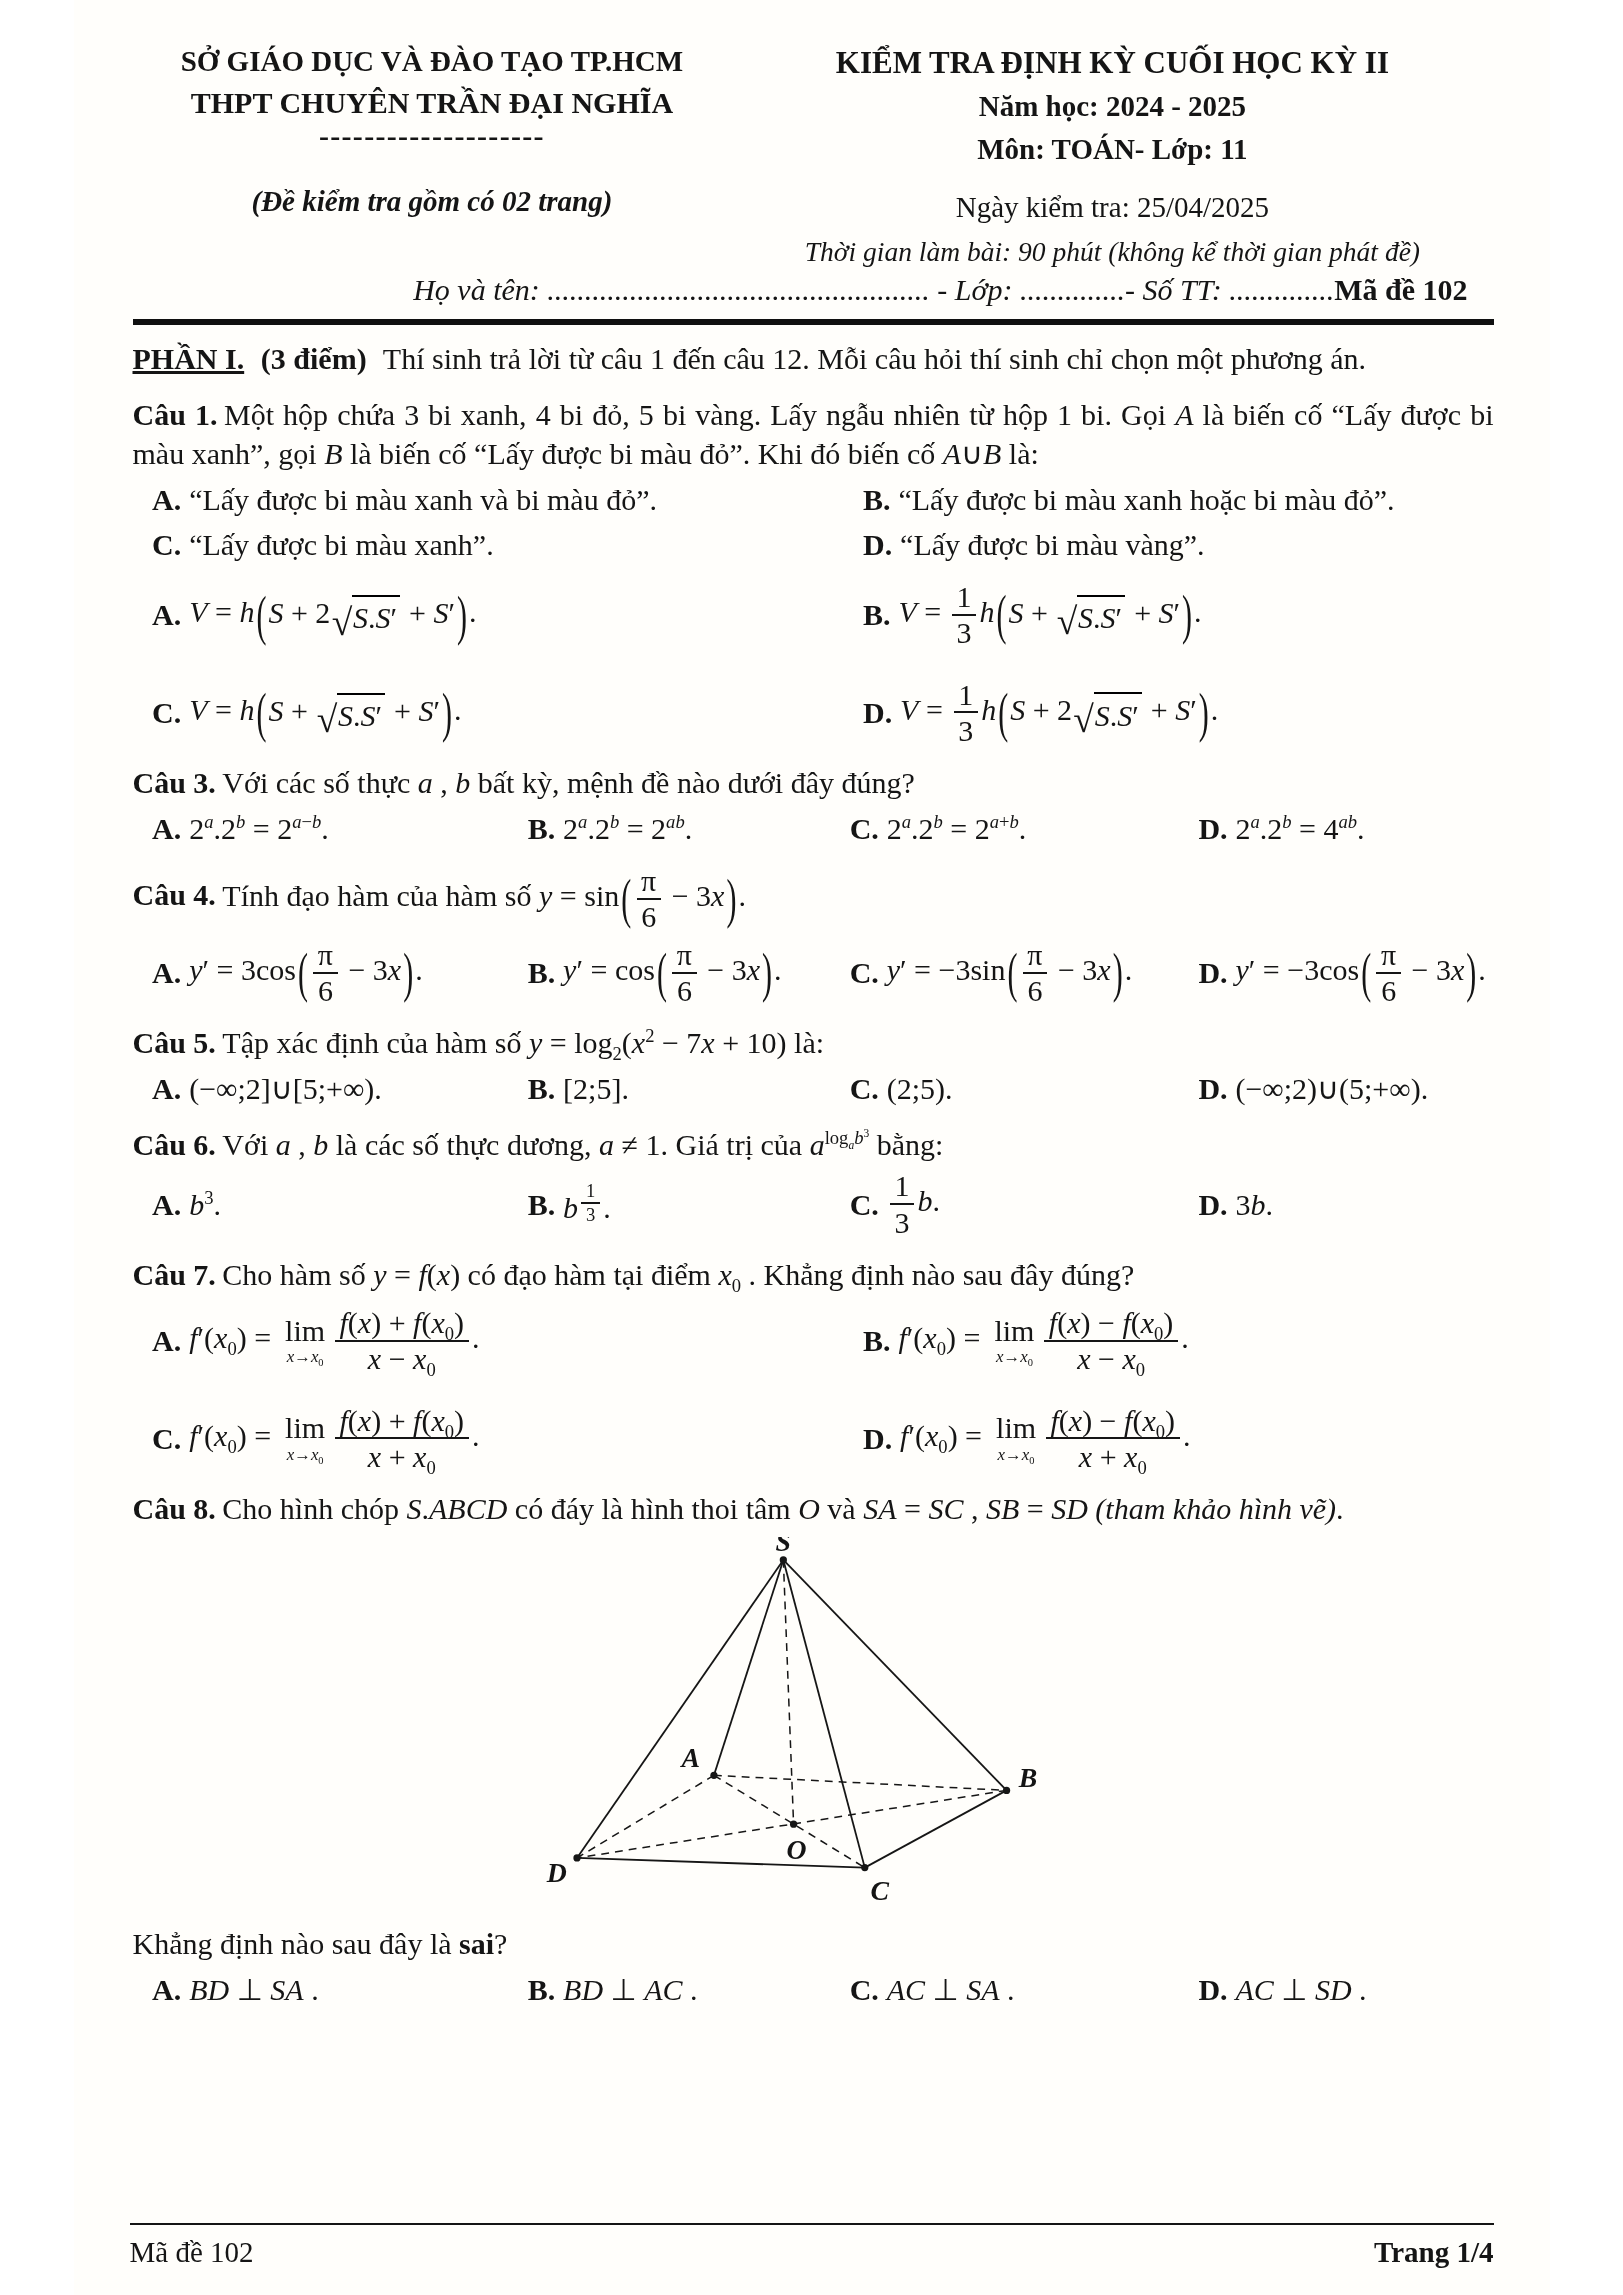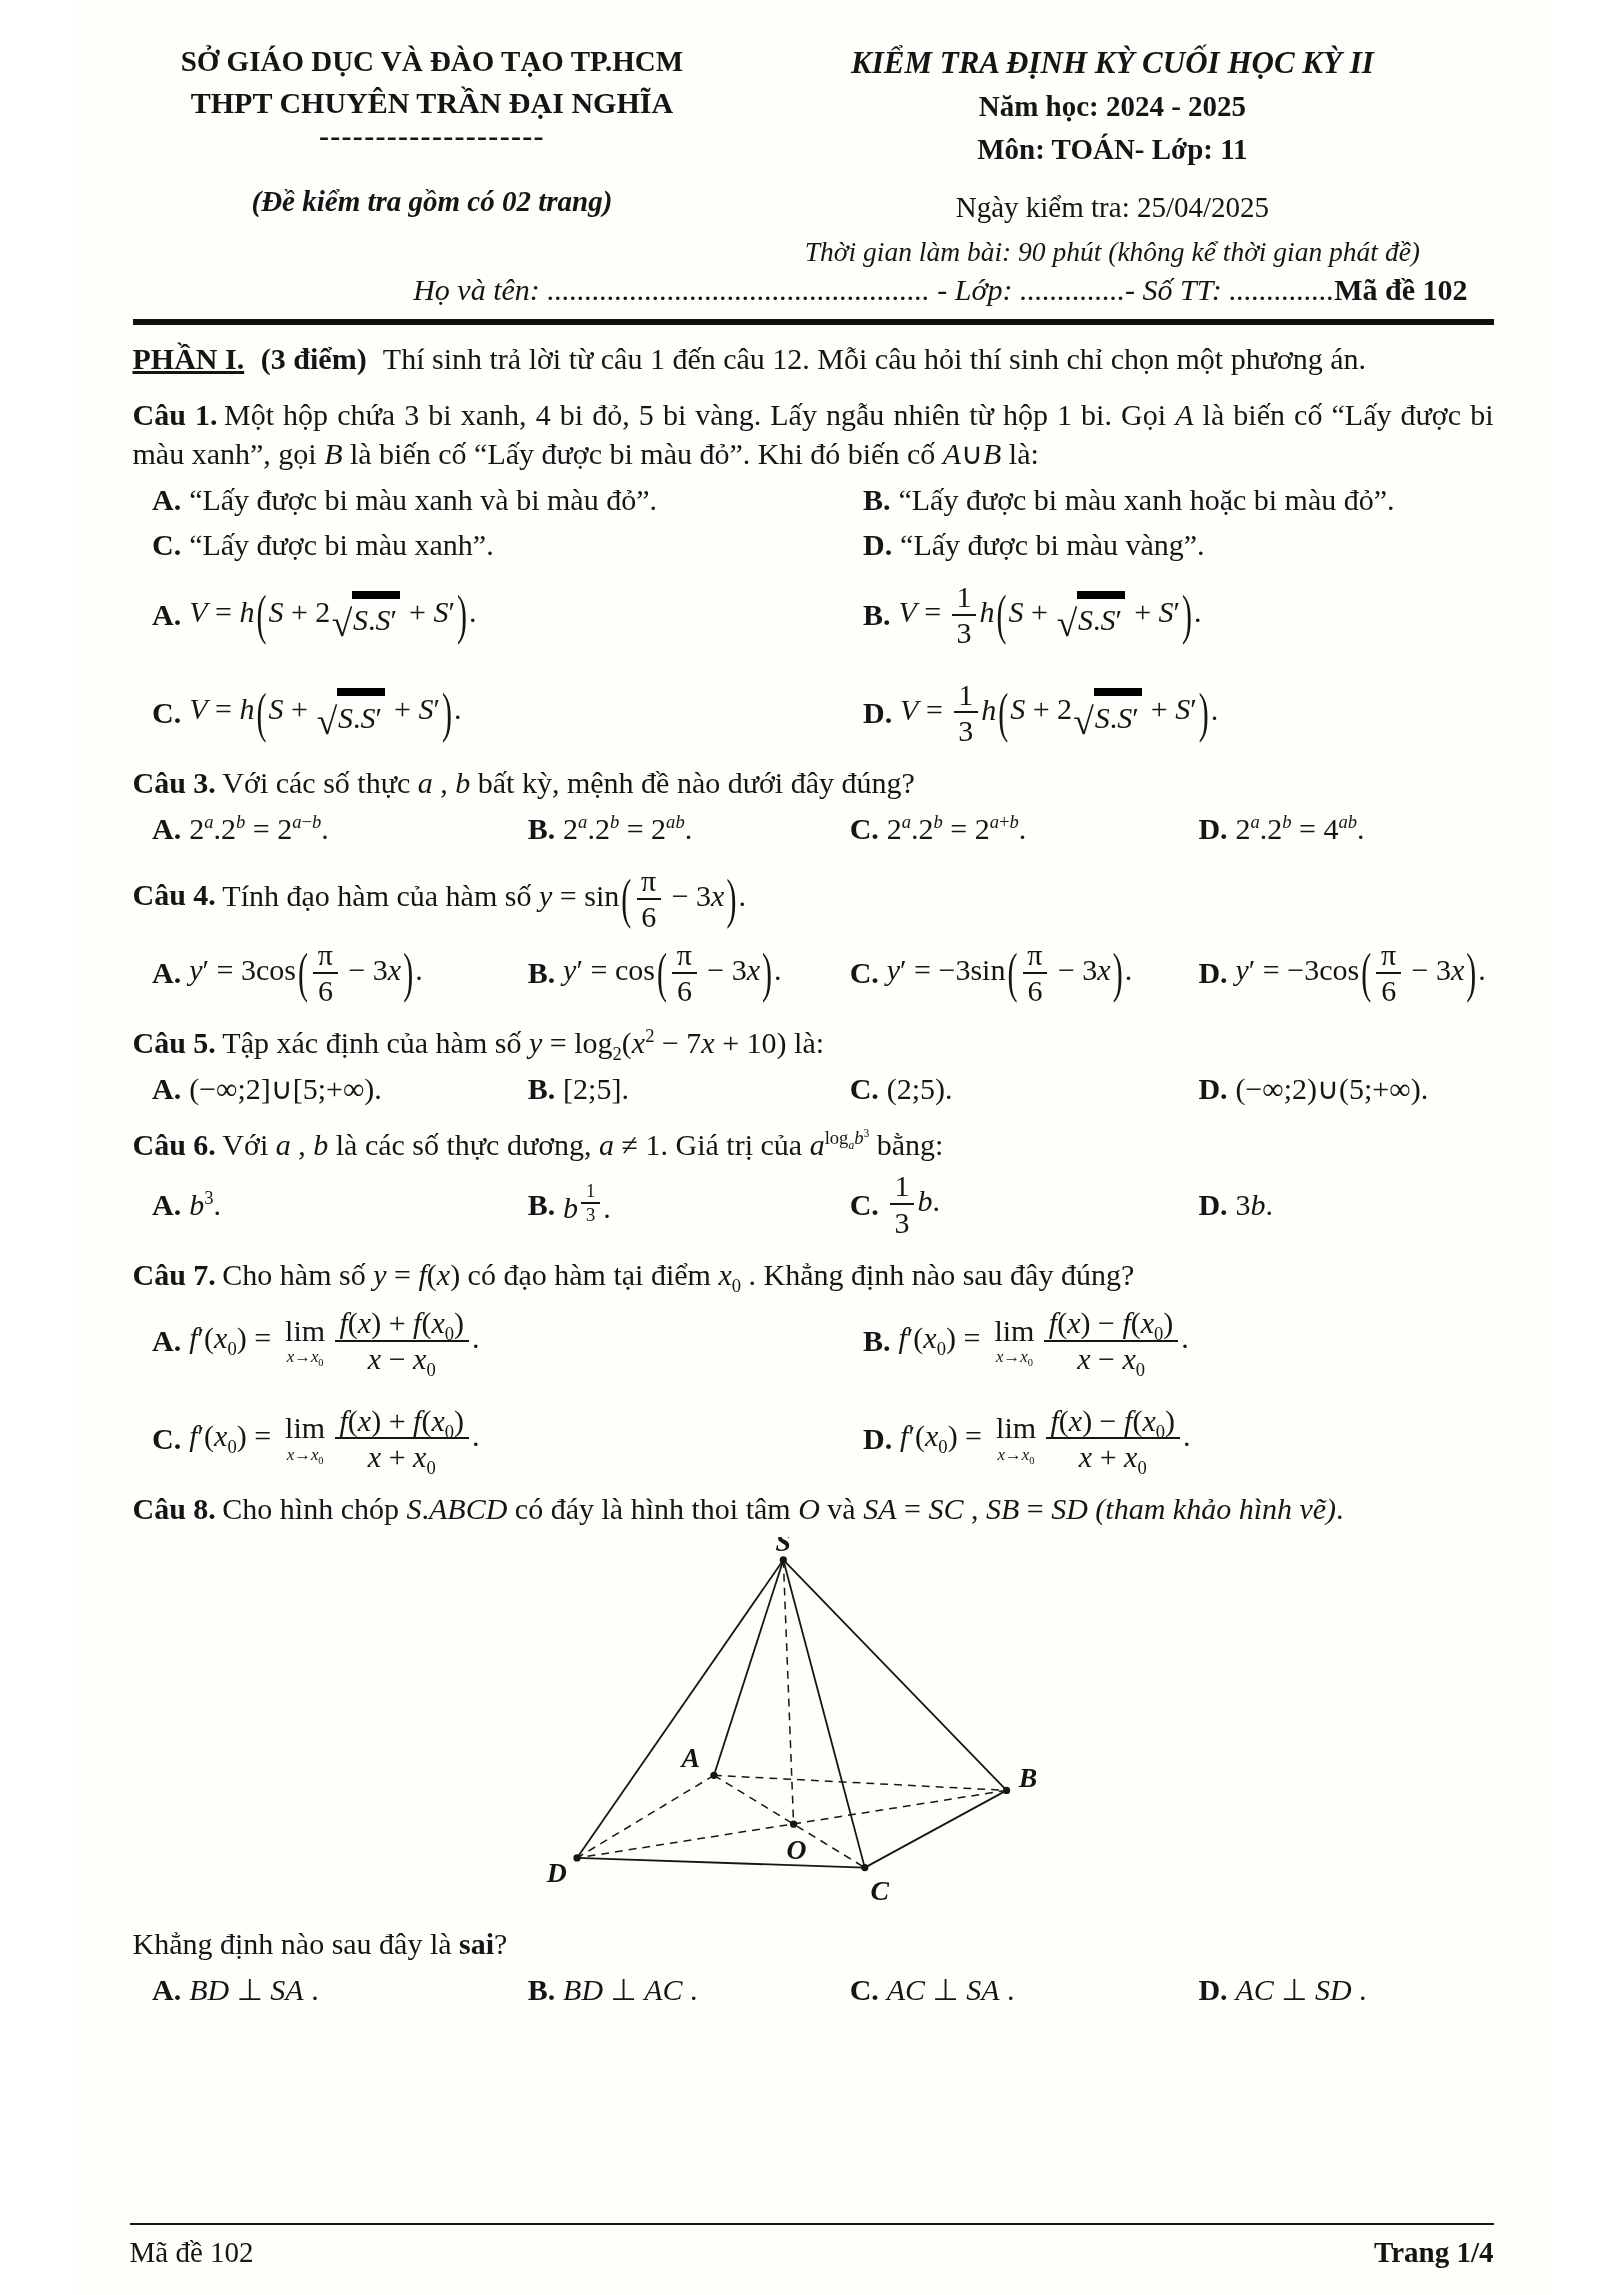--- a/index.html
+++ b/index.html
@@ -19,21 +19,21 @@
   }
 
   
   .header { display: flex; align-items: flex-start; }
   .h-left  { width: 44%; text-align: center; }
   .h-right { width: 56%; text-align: center; }
   .h-left .l1 { font-weight: 700; font-size: 29px; }
   .h-left .l2 { font-weight: 700; font-size: 30px; margin-top: 2.6px; }
   .h-left .ldash { font-weight: 700; letter-spacing: 1.3px; line-height: 0.9; }
   .h-left .l3 { font-weight: 700; font-style: italic; font-size: 29px; margin-top: 34px; }
-  .h-right .r1 { font-weight: 700; font-size: 31px; font-style: italic; }
+  .h-right .r1 { font-weight: 700; font-size: 31px; }
   .h-right .r2 { font-weight: 700; font-size: 29px; margin-top: 5.2px; }
   .h-right .r4 { font-weight: 400; font-size: 29px; margin-top: 19.6px; }
   .h-right .r5 { font-weight: 400; font-style: italic; font-size: 27.5px; margin-top: 7.9px; }
 
   .student-line { display: flex; justify-content: flex-end; align-items: baseline; }
   .student-fill { font-style: italic; }
   .exam-code { font-weight: 700; padding-right: 26px; }
 
   .rule { height: 5.2px; background: #101010; margin-top: 10.5px; }
 
@@ -54,21 +54,21 @@
   .olabel { margin-right: 7.9px; white-space: nowrap; }
   .obody  { display: inline-block; }
 
   
   sup, sub { font-size: 0.62em; line-height: 0; }
   .frac { display: inline-flex; flex-direction: column; vertical-align: middle; text-align: center; line-height: 1.05; margin: 0 3.3px; }
   .frac .fnum { padding: 0 4.6px 1.3px; border-bottom: 2px solid #151515; }
   .frac .fden { padding: 1.3px 4.6px 0; }
   .sqrt { display: inline-flex; align-items: stretch; vertical-align: middle; margin: 0 1.3px; }
   .sqrt .rad { font-size: 1.25em; line-height: 0.85; align-self: flex-end; transform: translateY(1.3px); }
-  .sqrt .sbody { border-top: 8px solid #000000; padding: 1.3px 3.3px 0 0.7px; }
+  .sqrt .sbody { border-top: 2px solid #000000; padding: 1.3px 3.3px 0 0.7px; }
   .lim { display: inline-flex; flex-direction: column; align-items: center; vertical-align: middle; line-height: 1; margin: 0 6.5px; }
   .lim .ltop { font-style: normal; }
   .lim .lunder { font-size: 0.56em; margin-top: 3.3px; }
   .pgroup { display: inline-flex; align-items: center; vertical-align: middle; }
   .pgroup .paren { display: inline-block; transform: scaleY(1.8); padding: 0 2px; font-style: normal; }
   .pgroup .pinner { display: inline-block; }
 
   
   .figure-holder { text-align: center; margin: 9.2px 0 3.9px; }
   .fig-svg { width: 543px; height: auto; }

